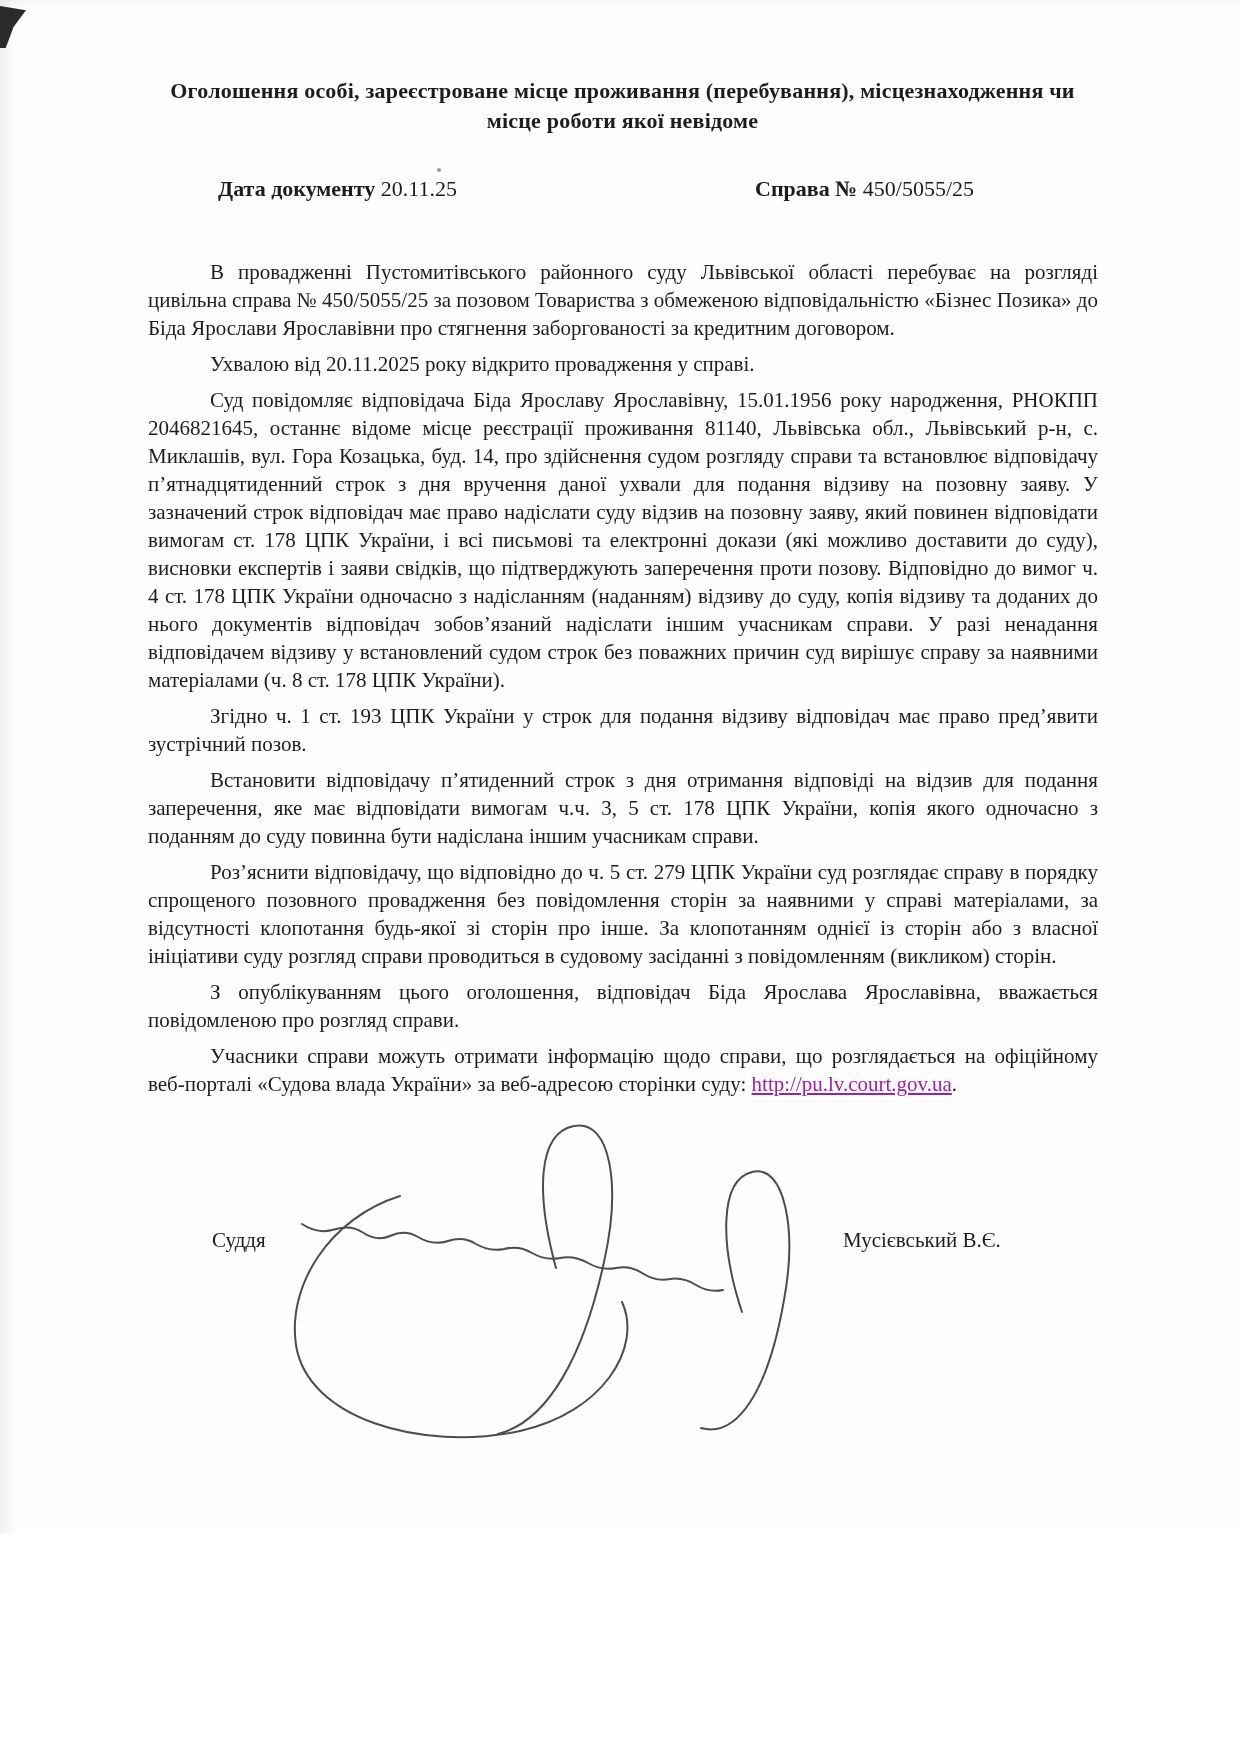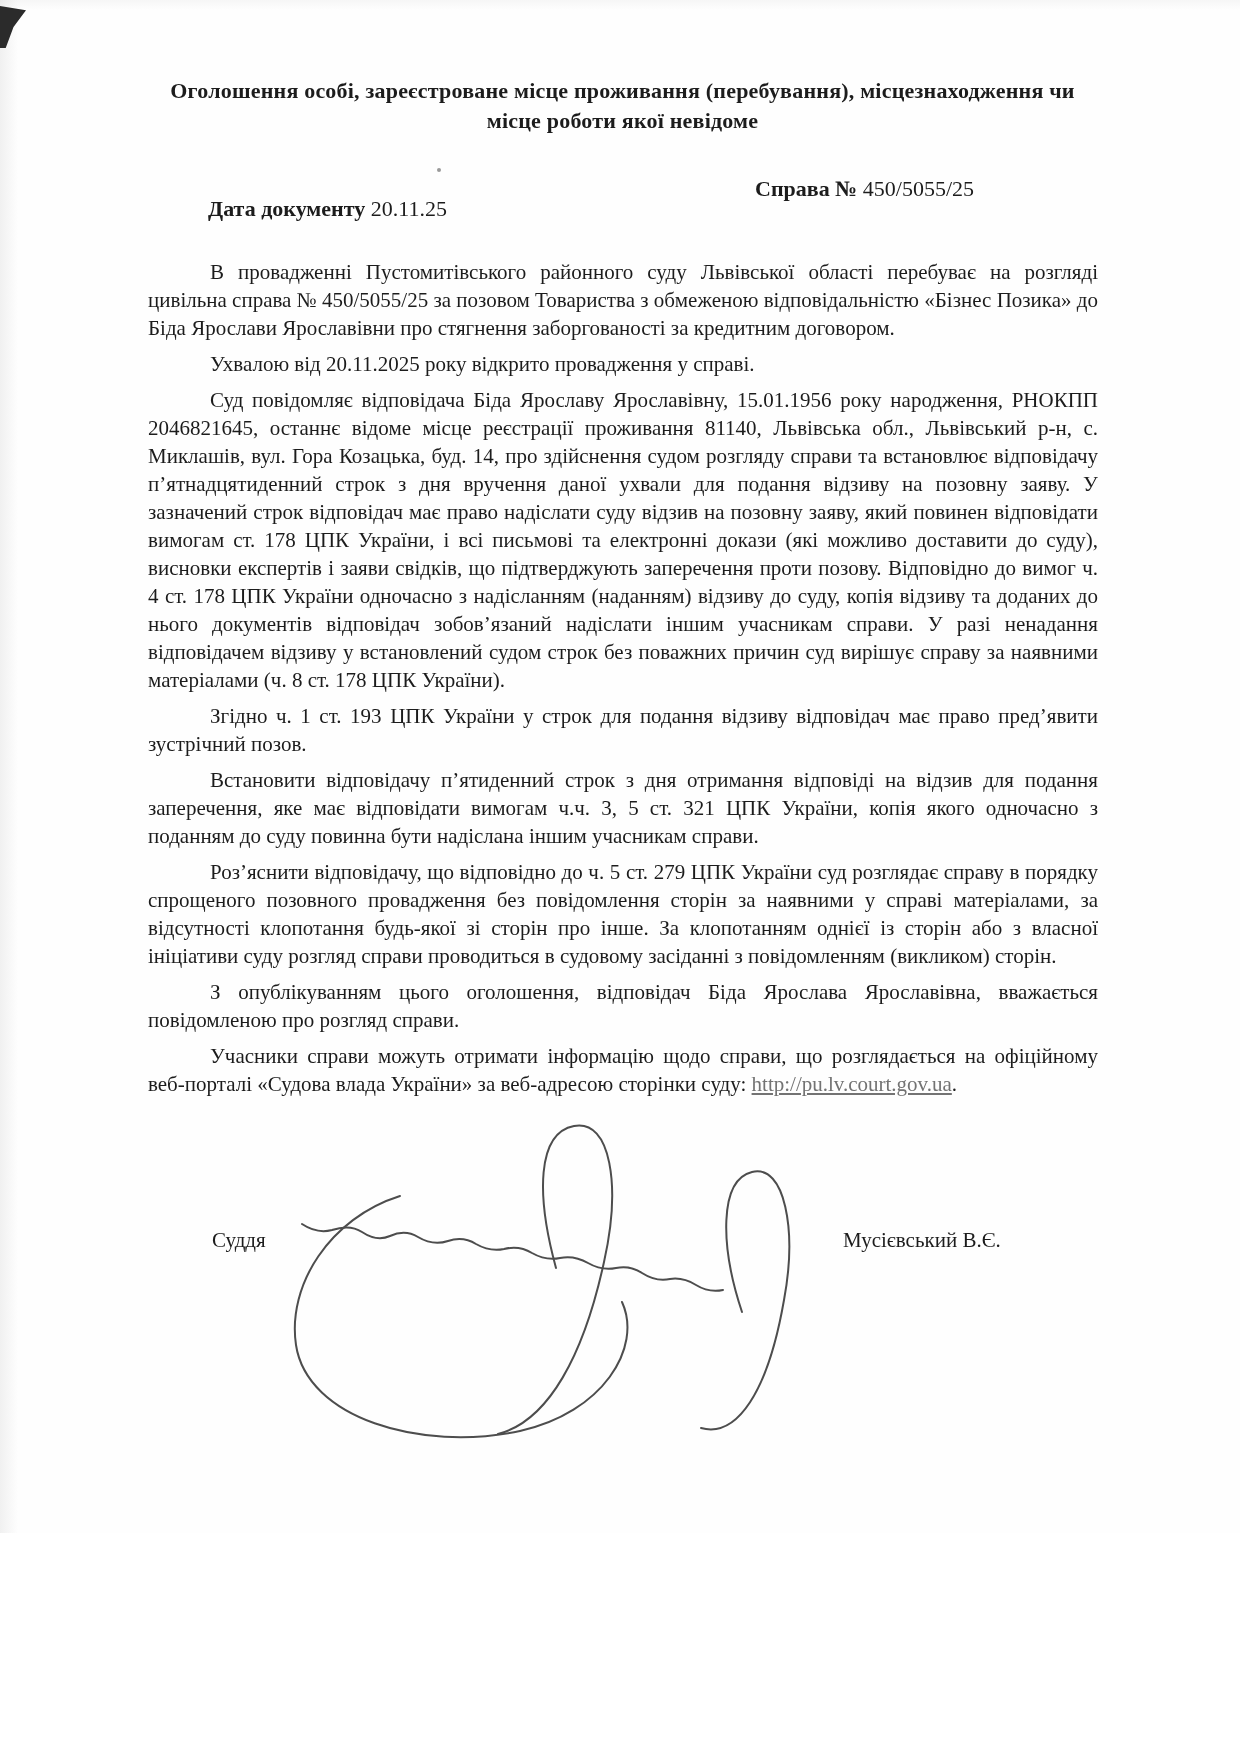--- a/index.html
+++ b/index.html
@@ -58,23 +58,22 @@
   .meta-row {
     position: absolute;
     top: 176px;
     left: 0;
     width: 100%;
     height: 30px;
     font-size: 22px;
   }
   .meta-date {
     position: absolute;
-    left: 208px;
+    left: 218px;
     white-space: nowrap;
-    margin-top: 20px;
   }
   .meta-case {
     position: absolute;
     left: 755px;
     white-space: nowrap;
   }
   .meta-label { font-weight: bold; }
   .meta-value { font-weight: normal; }
   .body-text {
     position: absolute;
@@ -84,21 +83,21 @@
     font-size: 21px;
     line-height: 28px;
     text-align: justify;
   }
   .body-text p {
     margin: 8px;
     text-indent: 62px;
   }
   .doc-url {
     text-decoration: underline;
-    color: #737373;
+    color: #a21caf;
   }
   .sign-row {
     position: absolute;
     top: 1228px;
     left: 0;
     width: 100%;
     font-size: 21px;
   }
   .judge-label {
     position: absolute;
@@ -138,21 +137,21 @@
       <span class="meta-label">Справа №</span>
       <span class="meta-value">450/5055/25</span>
     </span>
   </div>
 
   <div class="body-text">
     <p>В провадженні Пустомитівського районного суду Львівської області перебуває на розгляді цивільна справа № 450/5055/25 за позовом Товариства з обмеженою відповідальністю «Бізнес Позика» до Біда Ярослави Ярославівни про стягнення заборгованості за кредитним договором.</p>
     <p>Ухвалою від 20.11.2025 року відкрито провадження у справі.</p>
     <p>Суд повідомляє відповідача Біда Ярославу Ярославівну, 15.01.1956 року народження, РНОКПП 2046821645, останнє відоме місце реєстрації проживання 81140, Львівська обл., Львівський р-н, с. Миклашів, вул. Гора Козацька, буд. 14, про здійснення судом розгляду справи та встановлює відповідачу п’ятнадцятиденний строк з дня вручення даної ухвали для подання відзиву на позовну заяву. У зазначений строк відповідач має право надіслати суду відзив на позовну заяву, який повинен відповідати вимогам ст. 178 ЦПК України, і всі письмові та електронні докази (які можливо доставити до суду), висновки експертів і заяви свідків, що підтверджують заперечення проти позову. Відповідно до вимог ч. 4 ст. 178 ЦПК України одночасно з надісланням (наданням) відзиву до суду, копія відзиву та доданих до нього документів відповідач зобов’язаний надіслати іншим учасникам справи. У разі ненадання відповідачем відзиву у встановлений судом строк без поважних причин суд вирішує справу за наявними матеріалами (ч. 8 ст. 178 ЦПК України).</p>
     <p>Згідно ч. 1 ст. 193 ЦПК України у строк для подання відзиву відповідач має право пред’явити зустрічний позов.</p>
-    <p>Встановити відповідачу п’ятиденний строк з дня отримання відповіді на відзив для подання заперечення, яке має відповідати вимогам ч.ч. 3, 5 ст. 321 ЦПК України, копія якого одночасно з поданням до суду повинна бути надіслана іншим учасникам справи.</p>
+    <p>Встановити відповідачу п’ятиденний строк з дня отримання відповіді на відзив для подання заперечення, яке має відповідати вимогам ч.ч. 3, 5 ст. 178 ЦПК України, копія якого одночасно з поданням до суду повинна бути надіслана іншим учасникам справи.</p>
     <p>Роз’яснити відповідачу, що відповідно до ч. 5 ст. 279 ЦПК України суд розглядає справу в порядку спрощеного позовного провадження без повідомлення сторін за наявними у справі матеріалами, за відсутності клопотання будь-якої зі сторін про інше. За клопотанням однієї із сторін або з власної ініціативи суду розгляд справи проводиться в судовому засіданні з повідомленням (викликом) сторін.</p>
     <p>З опублікуванням цього оголошення, відповідач Біда Ярослава Ярославівна, вважається повідомленою про розгляд справи.</p>
     <p><span>Учасники справи можуть отримати інформацію щодо справи, що розглядається на офіційному веб-порталі «Судова влада України» за веб-адресою сторінки суду: </span><a class="doc-url" href="#">http://pu.lv.court.gov.ua</a><span>.</span></p>
   </div>
 
   <div class="sign-row">
     <span class="judge-label">Суддя</span>
     <span class="judge-name">Мусієвський В.Є.</span>
   </div>
 

